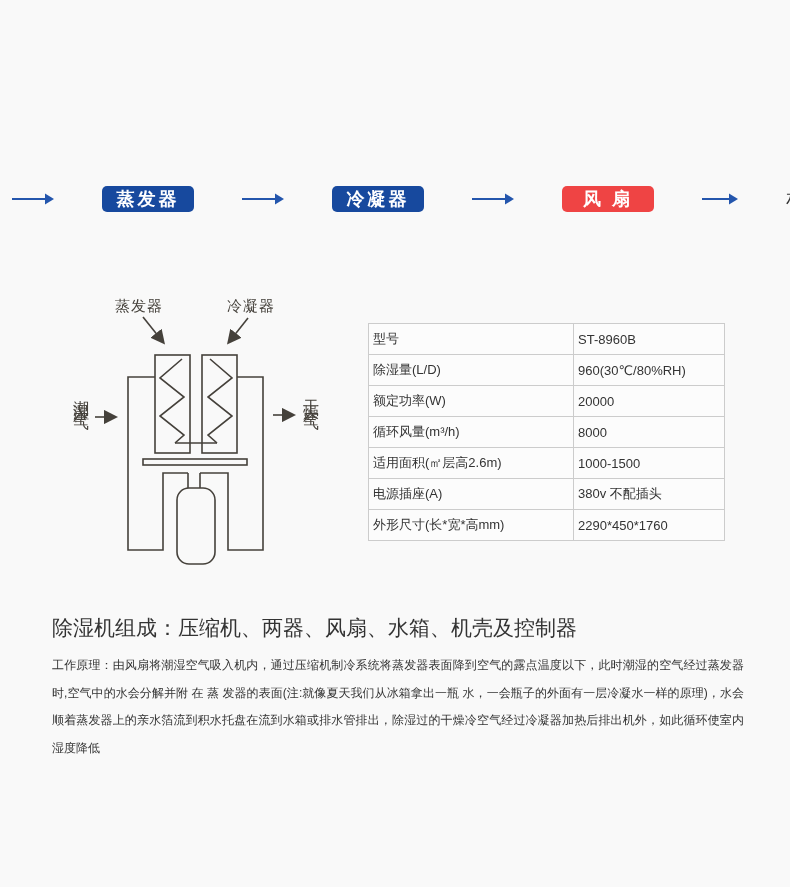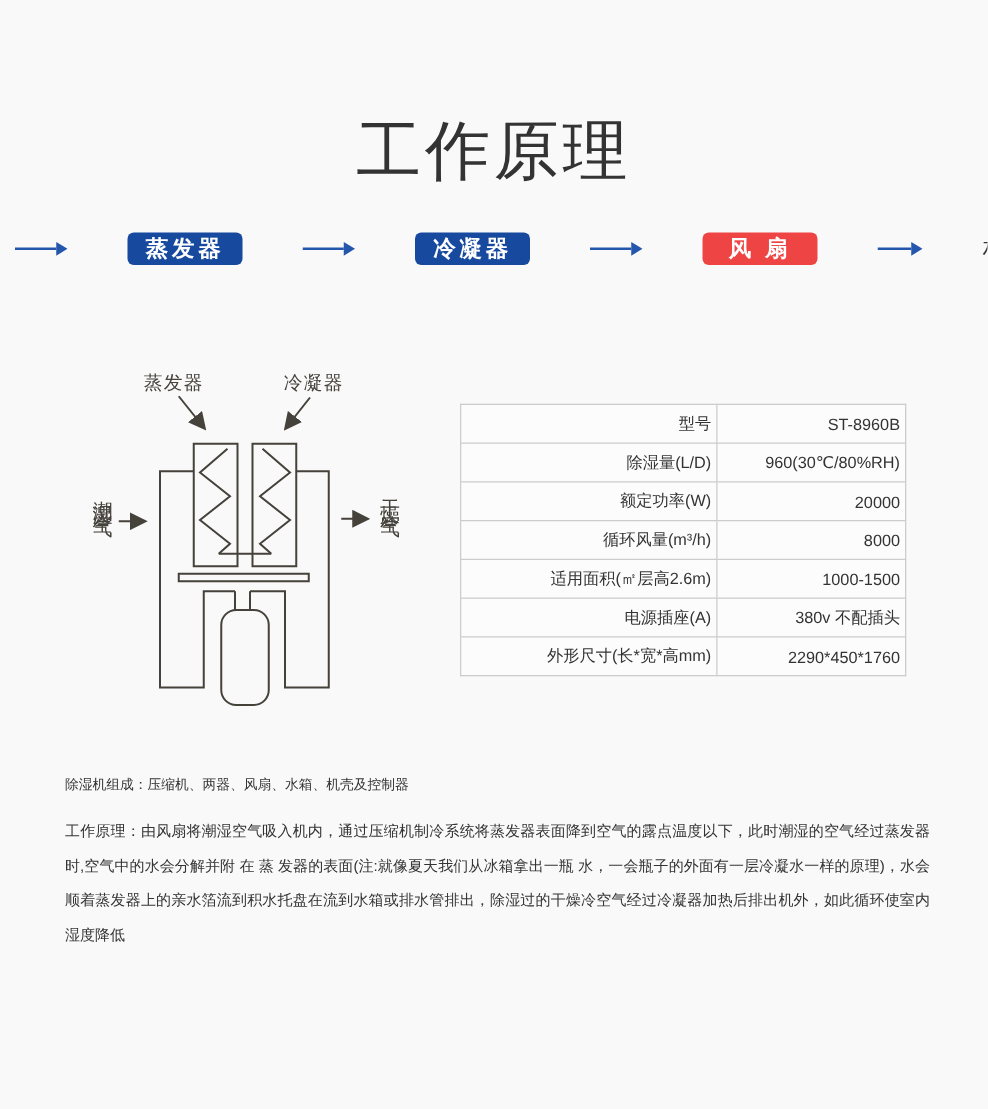--- a/index.html
+++ b/index.html
@@ -26,35 +26,34 @@
   .diag-label.evap{left:70px;top:12px;}
   .diag-label.cond{left:182px;top:12px;}
   .diag-vlabel{position:absolute;writing-mode:vertical-rl;text-orientation:upright;
     font-size:16px;color:#45413b;letter-spacing:5px;line-height:16px;}
   .diag-vlabel.inlet{left:28px;top:102px;}
   .diag-vlabel.outlet{left:258px;top:102px;}
 
   
   .spec-table{position:absolute;left:368px;top:323px;border-collapse:collapse;}
   .spec-table td{border:1px solid #ccc;background:#fcfcfc;height:30px;
-    font-size:13px;color:#333;text-align:right;vertical-align:middle;padding:0 4px;}
+    font-size:13px;color:#333;text-align:left;vertical-align:middle;padding:0 4px;}
   .spec-table td.k{width:196px;}
   .spec-table td.v{width:142px;margin-top:36px;}
 
   
   .desc{position:absolute;left:52px;top:615px;width:692px;color:#333;}
-  .desc .composition{font-size:11px;line-height:26px;margin:0 0 11px 0;}
+  .desc .composition{font-size:21px;line-height:26px;margin:0 0 11px 0;}
   .desc .principle{font-size:12px;line-height:27.5px;margin:0;text-align:justify;}
 </style>
 </head>
 <body>
 
 <div class="page">
 
-  <div class="page-title">工作原理</div>
 
   <div class="flow-row">
     <span class="flow-label">湿空气</span>
 
     <svg class="flow-arrow" width="42" height="12" viewBox="0 0 42 12">
       <line x1="0" y1="6" x2="33" y2="6" stroke="#2456ad" stroke-width="2"></line>
       <polygon points="33,0.5 42,6 33,11.5" fill="#2456ad"></polygon>
     </svg>
 
     <div class="flow-box" style="background:#17499e">蒸发器</div>

